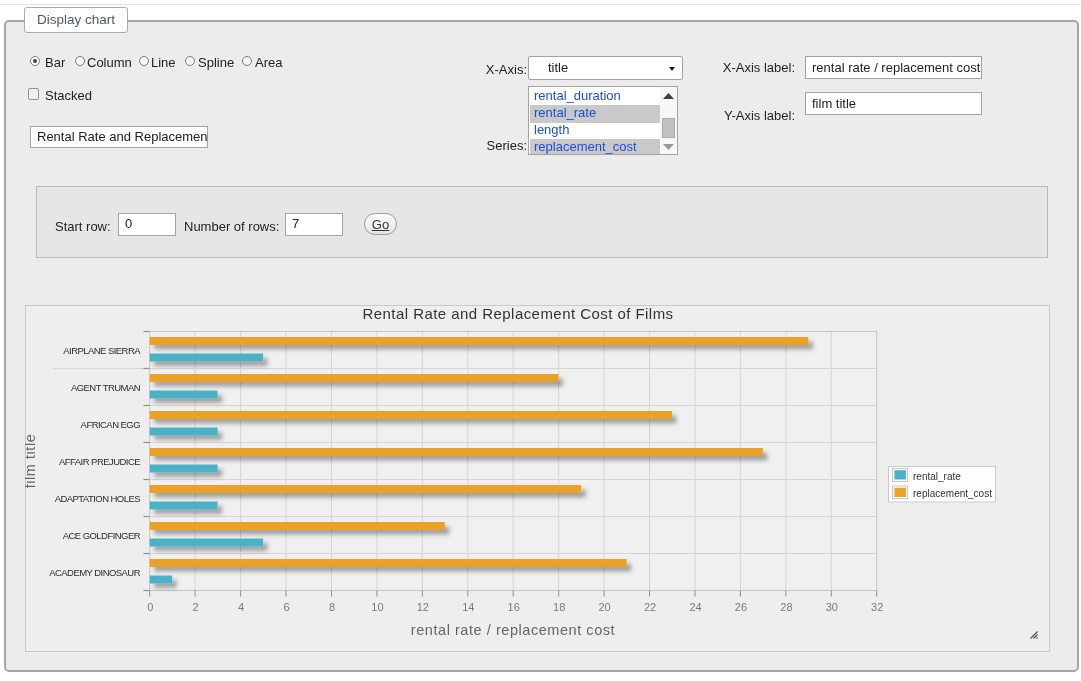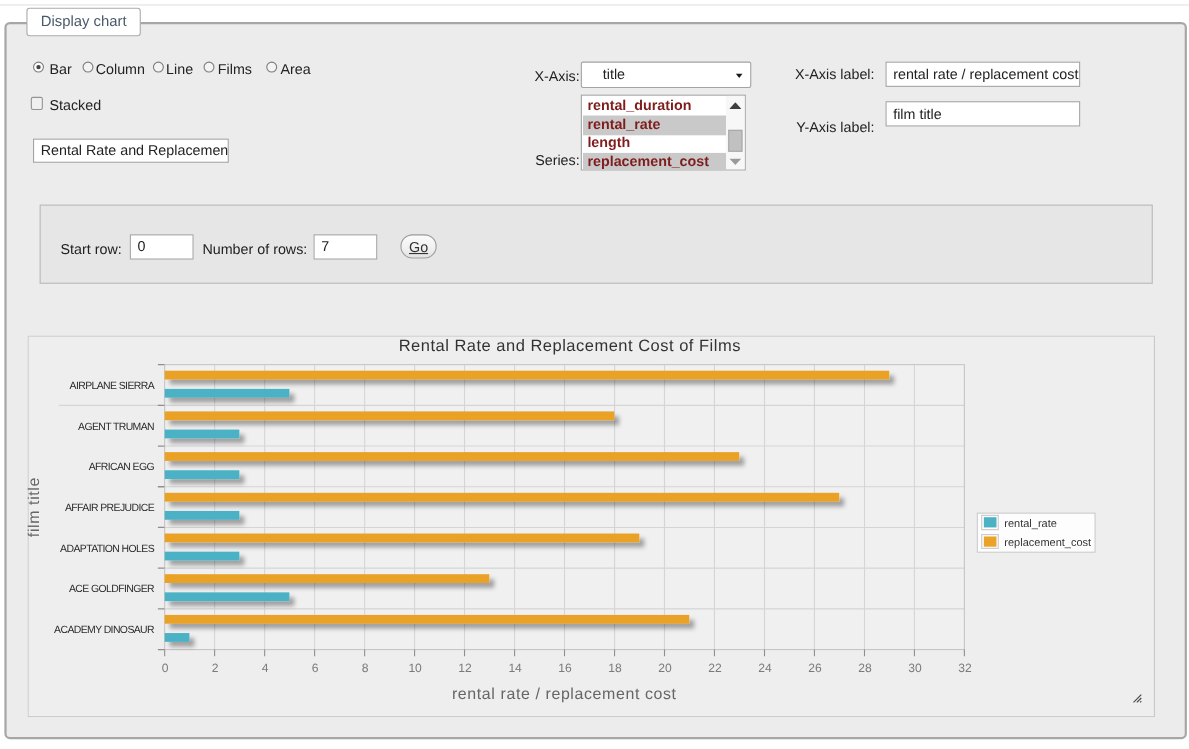--- a/index.html
+++ b/index.html
@@ -10,21 +10,21 @@
 .tin { position:absolute; background:#fff; border:1px solid #a3a3a3; font-size:13px; color:#222; padding:0 0 0 6px; line-height:20px; white-space:nowrap; overflow:hidden; }
 #fieldset { position:absolute; left:4px; top:20px; width:1075px; height:652px; background:#ececec; border:2px solid #a6a6a6; border-radius:5px; }
 #legendbox { position:absolute; left:24px; top:7px; width:104px; height:26px; background:#fff; border:1px solid #ababab; border-radius:3px; font-size:13.5px; font-weight:normal; color:#4a5a6b; line-height:24px; text-align:center; }
 .radio { position:absolute; width:10px; height:10px; border:1px solid #7d7d7d; border-radius:50%; background:#f4f4f4; }
 .radio.sel { background:#fdfdfd; }
 .radio.sel::after { content:""; position:absolute; left:2px; top:2px; width:4px; height:4px; border-radius:50%; background:#424242; }
 #chk { position:absolute; left:28px; top:88px; width:11px; height:12px; border:1px solid #949494; background:#f0f0f0; border-radius:2px; }
 #xsel { line-height:22px; position:absolute; left:528px; top:56px; width:155px; height:24px; border-radius:2px; background:#fff; border:1px solid #a3a3a3; font-size:13px; color:#222; line-height:21px; padding-left:19px; }
 #xsel .arr { position:absolute; right:7px; top:10px; width:0; height:0; border-left:3.5px solid transparent; border-right:3.5px solid transparent; border-top:4.5px solid #1a1a1a; }
 #serlist { position:absolute; left:528px; top:86px; width:150px; height:69px; background:#fff; border:1px solid #a3a3a3; overflow:hidden; }
-.opt { position:absolute; left:1px; width:131px; height:18px; font-size:13px; color:#7f1d1d; line-height:16px; padding-left:4px; white-space:nowrap;font-weight:bold; }
+.opt { position:absolute; left:1px; width:131px; height:18px; font-size:13px; color:#1d4ed8; line-height:16px; padding-left:4px; white-space:nowrap; }
 .opt.sel { background:#c9c9c9; }
 #sbar { position:absolute; right:0; top:0; width:17px; height:67px; background:#f7f7f7; }
 .sbtn { position:absolute; left:0; width:17px; height:17px; background:transparent; text-align:center; }
 .sbtn svg { display:block; margin:6px auto 0; }
 #sthumb { position:absolute; left:2px; top:31px; width:13px; height:20px; background:#c1c1c1; border:1px solid #a9a9a9; }
 #panel { position:absolute; left:36px; top:186px; width:1012px; height:72px; background:#e6e6e6; border:1px solid #b9b9b9; }
 #gobtn { position:absolute; left:364px; top:213px; width:33px; height:22px; border:1px solid #9d9d9d; border-radius:11px; background:linear-gradient(#fbfbfb,#f0f0f0 60%,#e2e2e2); font-size:13px; color:#333; text-align:center; line-height:21px;text-decoration:underline; }
 #chartbox { position:absolute; left:25px; top:305px; width:1025px; height:347px; background:#eeeeee; }
 </style>
 </head>
@@ -34,21 +34,21 @@
   <div id="fieldset"></div>
   <div id="legendbox">Display chart</div>
 
   <div class="radio sel" style="left:30px; top:56px;"></div>
   <div class="lbl" style="left:45px; top:55px;">Bar</div>
   <div class="radio" style="left:75px; top:56px;"></div>
   <div class="lbl" style="left:87px; top:55px;">Column</div>
   <div class="radio" style="left:139px; top:56px;"></div>
   <div class="lbl" style="left:151px; top:55px;">Line</div>
   <div class="radio" style="left:185px; top:56px;"></div>
-  <div class="lbl" style="left:198px; top:55px;">Films</div>
+  <div class="lbl" style="left:198px; top:55px;">Spline</div>
   <div class="radio" style="left:242px; top:56px;"></div>
   <div class="lbl" style="left:255px; top:55px;">Area</div>
 
   <div id="chk"></div>
   <div class="lbl" style="left:45px; top:88px;">Stacked</div>
 
   <div class="tin" style="left:30px; top:126px; width:178px; height:22px;">Rental Rate and Replacement Cost of Films</div>
 
   <div class="lbl" style="right:554px; top:62px;">X-Axis:</div>
   <div id="xsel">title<span class="arr"></span></div>

